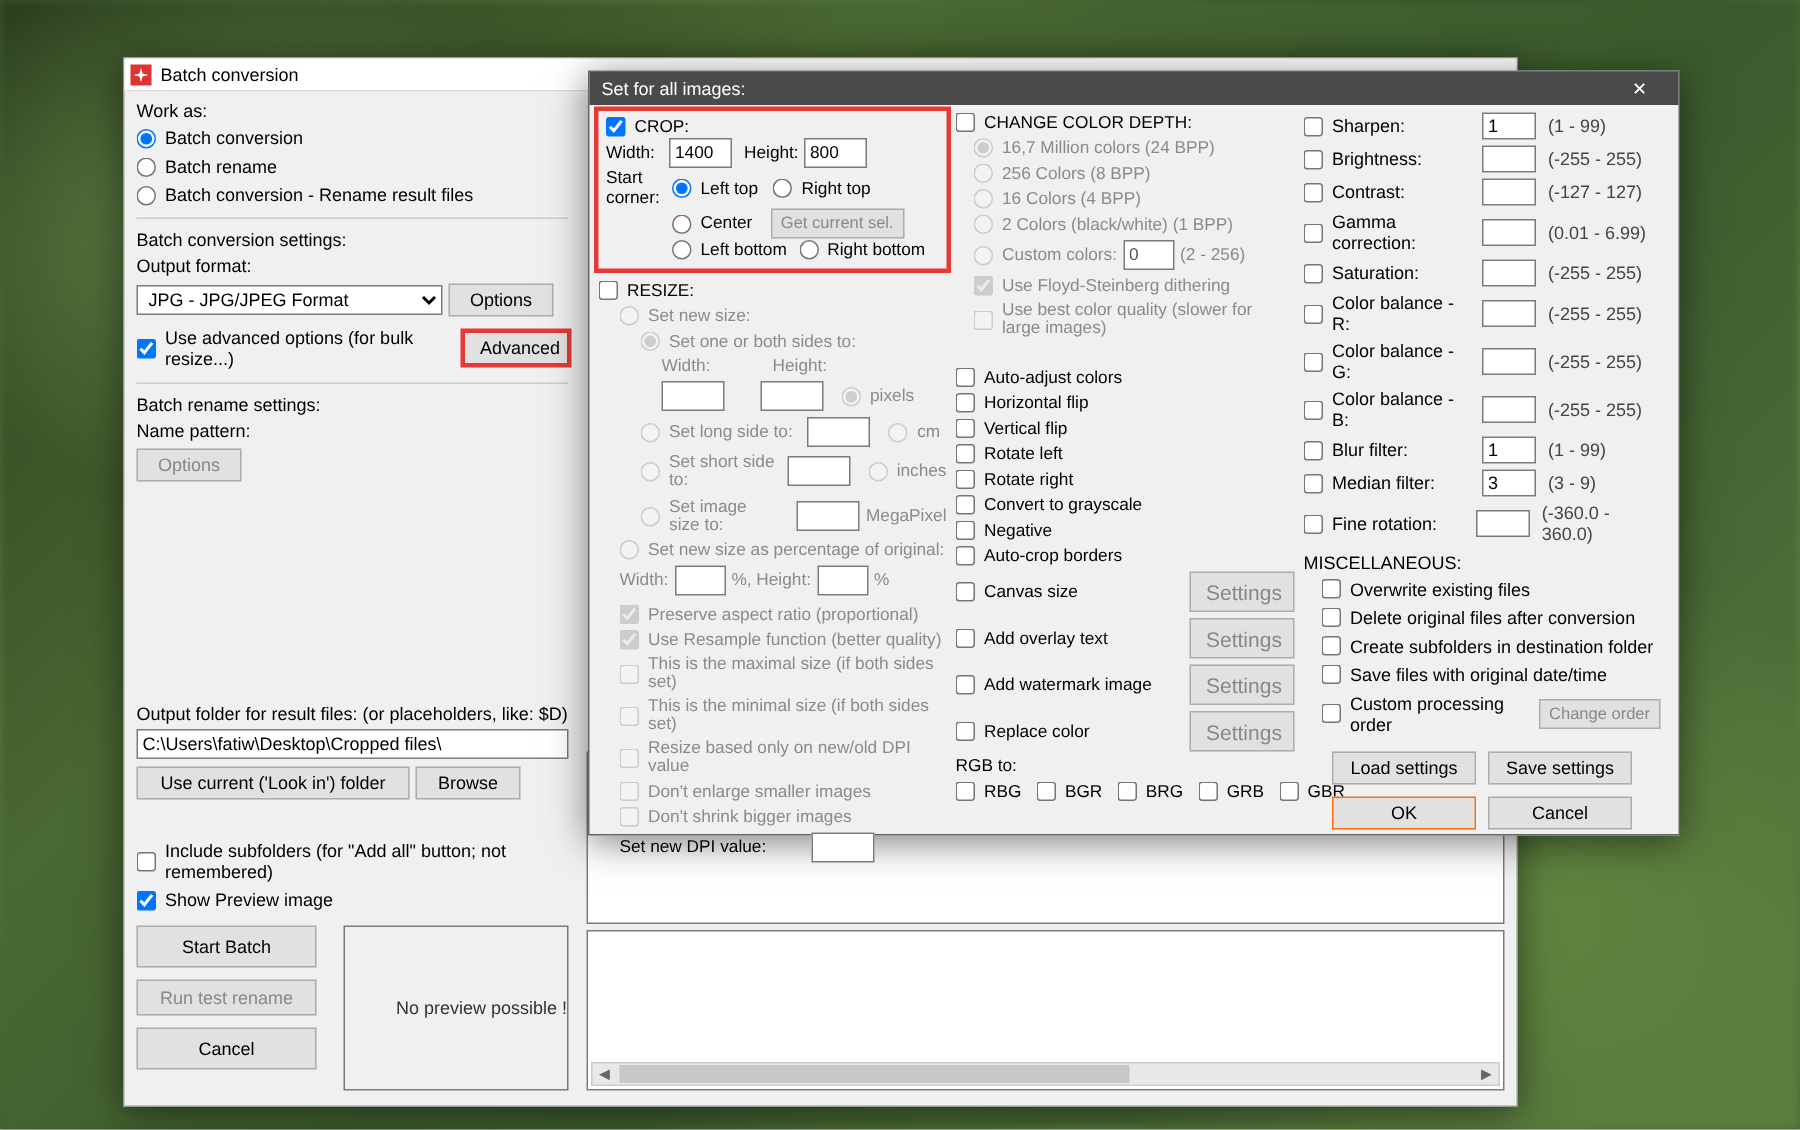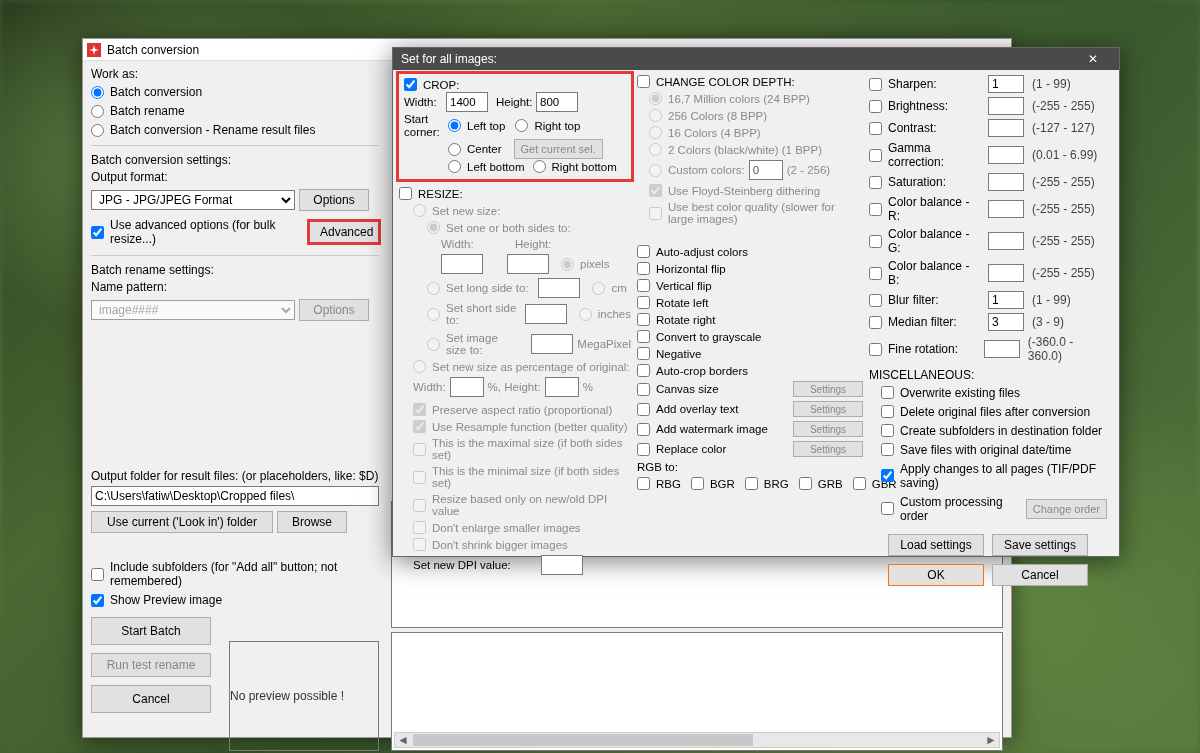--- a/index.html
+++ b/index.html
@@ -97,22 +97,22 @@
   hr { border: none; border-top: 1px solid #ccc; margin: 4px 0; }
   .disabled { color: #888; }
   .file-listing {
     background: #fff; border: 1px solid #7a7a7a;
     flex: 1; overflow: hidden; padding: 4px;
     font-family: inherit;
   }
   .preview-box {
     border: 1px solid #7a7a7a;
     height: 110px; display: flex;
-    align-items: center; justify-content: flex-start;
-    color: #333; flex: 1; margin-top: 24px;
+    align-items: center; justify-content: flex-end;
+    color: #333; flex: 1;
   }
   .bottom-buttons {
     display: flex; flex-direction: column; gap: 8px;
     width: 120px; margin-right: 10px;
   }
   .bottom-area { display: flex; gap: 8px; margin-top: 6px; }
 
   
   .win-modal {
     left: 392px; top: 47px;
@@ -147,21 +147,21 @@
   .modal-col.c1 { width: 232px; }
   .modal-col.c2 { width: 226px; }
   .modal-col.c3 { width: 238px; }
   .crop-box { border: 3px solid #e53935; padding: 3px 5px 5px 5px; margin: -3px -3px 2px -3px; }
   .tiny-input { width: 42px; height: 18px; }
   .mid-input { width: 34px; height: 18px; }
   .row-tight { display: flex; align-items: center; gap: 4px; margin: 1px 0; font-size: 11.5px; }
   .sel-input { background: #cce4ff; border: 1px solid #0078d7; }
   .dis { color: #8a8a8a; }
   .btn-small { height: 20px; padding: 0 6px; font-size: 11px; }
-  .btn-settings { width: 70px; height: 16px; font-size: 10px; }
+  .btn-settings { width: 70px; height: 27px; font-size: 14px; }
   .btn-row { display: flex; gap: 8px; justify-content: center; margin-top: 6px; }
   .btn-default { border: 1px solid #f97316; background: #e1e1e1; }
   .adjust-row { display: flex; align-items: center; gap: 4px; margin: 1px 0; }
   .adjust-row .albl { width: 96px; }
   .adjust-row input[type=text] { width: 36px; height: 18px; }
   .adjust-row .rng { margin-left: 4px; color: #444; }
   .misc-row { display: flex; align-items: center; gap: 4px; margin: 1.5px 0; padding-left: 12px; }
   .scrollbar-h {
     position: absolute;
     left: 10px; right: 10px; bottom: 6px;
@@ -221,23 +221,20 @@
       </div>
       <div class="row">
         <input type="checkbox" checked="" style="">
         <span style="flex:1">Use advanced options (for bulk resize...)</span>
         <button class="hl-red" style="width:70px">Advanced</button>
       </div>
       <hr>
       <div class="lbl">Batch rename settings:</div>
       <div class="lbl">Name pattern:</div>
       <div class="row">
-        <select disabled="" style="width:204px;color:#888">
-          <option>image####</option>
-        </select>
         <button disabled="" class="disabled" style="width:70px">Options</button>
       </div>
 
       <div style="height:140px"></div>
 
       <div class="lbl">Output folder for result files: (or placeholders, like: $D)</div>
       <input type="text" style="width: 100%;" value="C:\Users\fatiw\Desktop\Cropped files\">
       <div class="row">
         <button style="width:182px">Use current ('Look in') folder</button>
         <button style="width:70px">Browse</button>
@@ -608,24 +605,20 @@
         </div>
       <div class="misc-row">
           <input type="checkbox" style="">
           <span>Create subfolders in destination folder</span>
         </div>
       <div class="misc-row">
           <input type="checkbox" style="">
           <span>Save files with original date/time</span>
         </div>
       <div class="misc-row">
-          <input type="checkbox" checked="" style="">
-          <span>Apply changes to all pages (TIF/PDF saving)</span>
-        </div>
-      <div class="misc-row">
         <input type="checkbox" style="">
         <span style="flex:1">Custom processing order</span>
         <button disabled="" class="btn-small disabled">Change order</button>
       </div>
 
       <div style="height:12px"></div>
       <div class="btn-row">
         <button style="width:96px">Load settings</button>
         <button style="width:96px">Save settings</button>
       </div>

